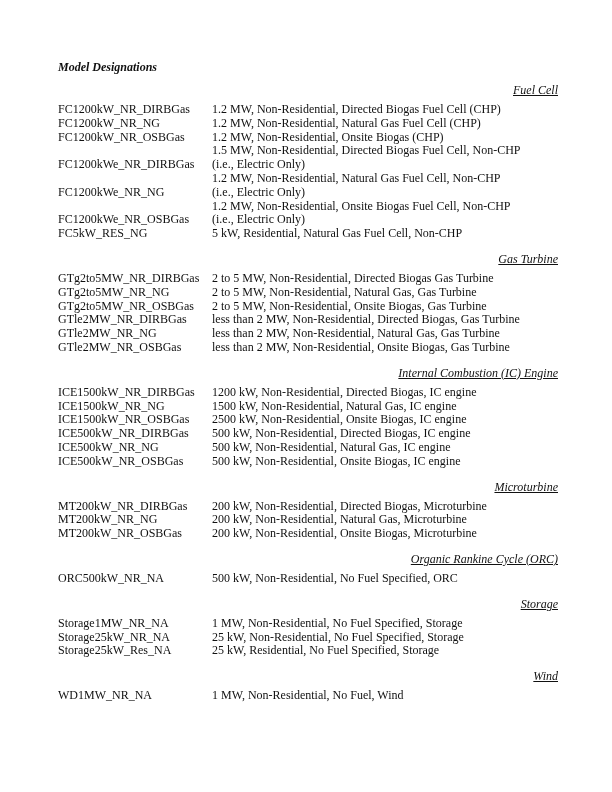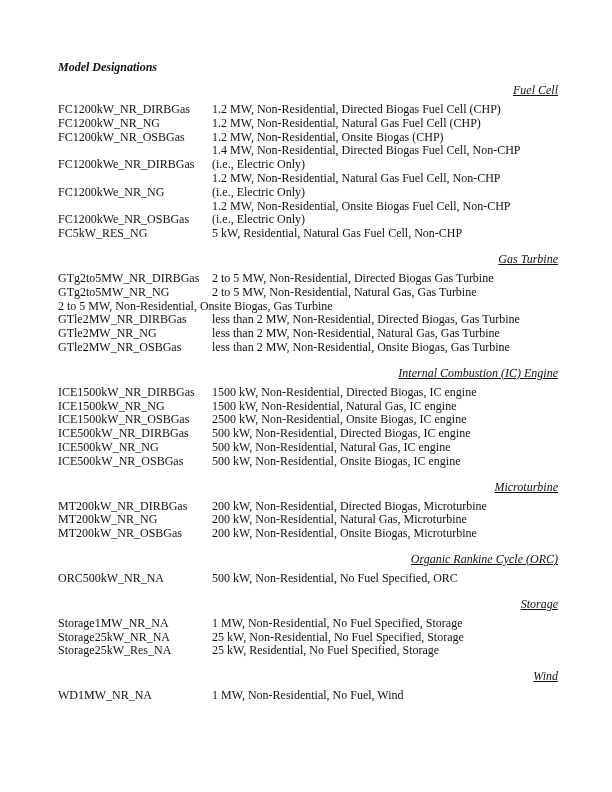--- a/index.html
+++ b/index.html
@@ -30,21 +30,21 @@
         <div class="row">
           <span class="code">FC1200kW_NR_NG</span>
           <span class="desc">1.2 MW, Non-Residential, Natural Gas Fuel Cell (CHP)</span>
         </div>
         <div class="row">
           <span class="code">FC1200kW_NR_OSBGas</span>
           <span class="desc">1.2 MW, Non-Residential, Onsite Biogas (CHP)</span>
         </div>
         <div class="row">
           <span class="code"></span>
-          <span class="desc">1.4 MW, Non-Residential, Directed Biogas Fuel Cell, Non-CHP</span>
+          <span class="desc">1.5 MW, Non-Residential, Directed Biogas Fuel Cell, Non-CHP</span>
         </div>
         <div class="row">
           <span class="code">FC1200kWe_NR_DIRBGas</span>
           <span class="desc">(i.e., Electric Only)</span>
         </div>
         <div class="row">
           <span class="code"></span>
           <span class="desc">1.2 MW, Non-Residential, Natural Gas Fuel Cell, Non-CHP</span>
         </div>
         <div class="row">
@@ -68,40 +68,41 @@
         <div class="section-title">Gas Turbine</div>
         <div class="row">
           <span class="code">GTg2to5MW_NR_DIRBGas</span>
           <span class="desc">2 to 5 MW, Non-Residential, Directed Biogas Gas Turbine</span>
         </div>
         <div class="row">
           <span class="code">GTg2to5MW_NR_NG</span>
           <span class="desc">2 to 5 MW, Non-Residential, Natural Gas, Gas Turbine</span>
         </div>
         <div class="row">
+          <span class="code">GTg2to5MW_NR_OSBGas</span>
           <span class="desc">2 to 5 MW, Non-Residential, Onsite Biogas, Gas Turbine</span>
         </div>
         <div class="row">
           <span class="code">GTle2MW_NR_DIRBGas</span>
           <span class="desc">less than 2 MW, Non-Residential, Directed Biogas, Gas Turbine</span>
         </div>
         <div class="row">
           <span class="code">GTle2MW_NR_NG</span>
           <span class="desc">less than 2 MW, Non-Residential, Natural Gas, Gas Turbine</span>
         </div>
         <div class="row">
           <span class="code">GTle2MW_NR_OSBGas</span>
           <span class="desc">less than 2 MW, Non-Residential, Onsite Biogas, Gas Turbine</span>
         </div>
       </div>
       <div class="section">
         <div class="section-title">Internal Combustion (IC) Engine</div>
         <div class="row">
           <span class="code">ICE1500kW_NR_DIRBGas</span>
-          <span class="desc">1500 kW, Non-Residential, Directed Biogas, IC engine</span>
+          <span class="desc">1200 kW, Non-Residential, Directed Biogas, IC engine</span>
         </div>
         <div class="row">
           <span class="code">ICE1500kW_NR_NG</span>
           <span class="desc">1500 kW, Non-Residential, Natural Gas, IC engine</span>
         </div>
         <div class="row">
           <span class="code">ICE1500kW_NR_OSBGas</span>
           <span class="desc">2500 kW, Non-Residential, Onsite Biogas, IC engine</span>
         </div>
         <div class="row">

